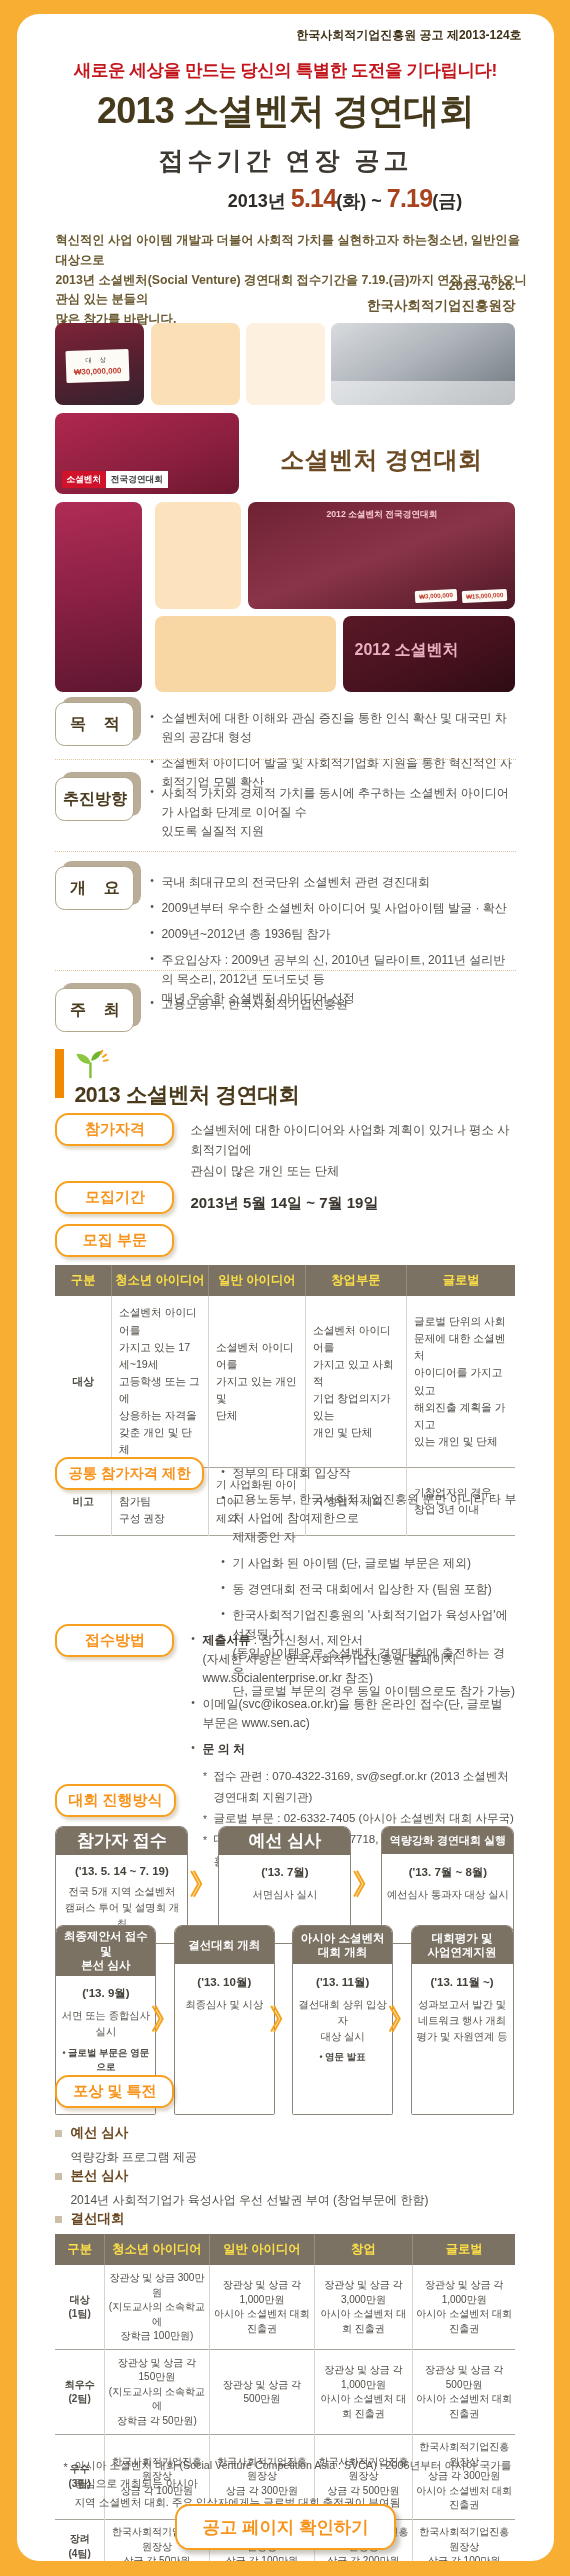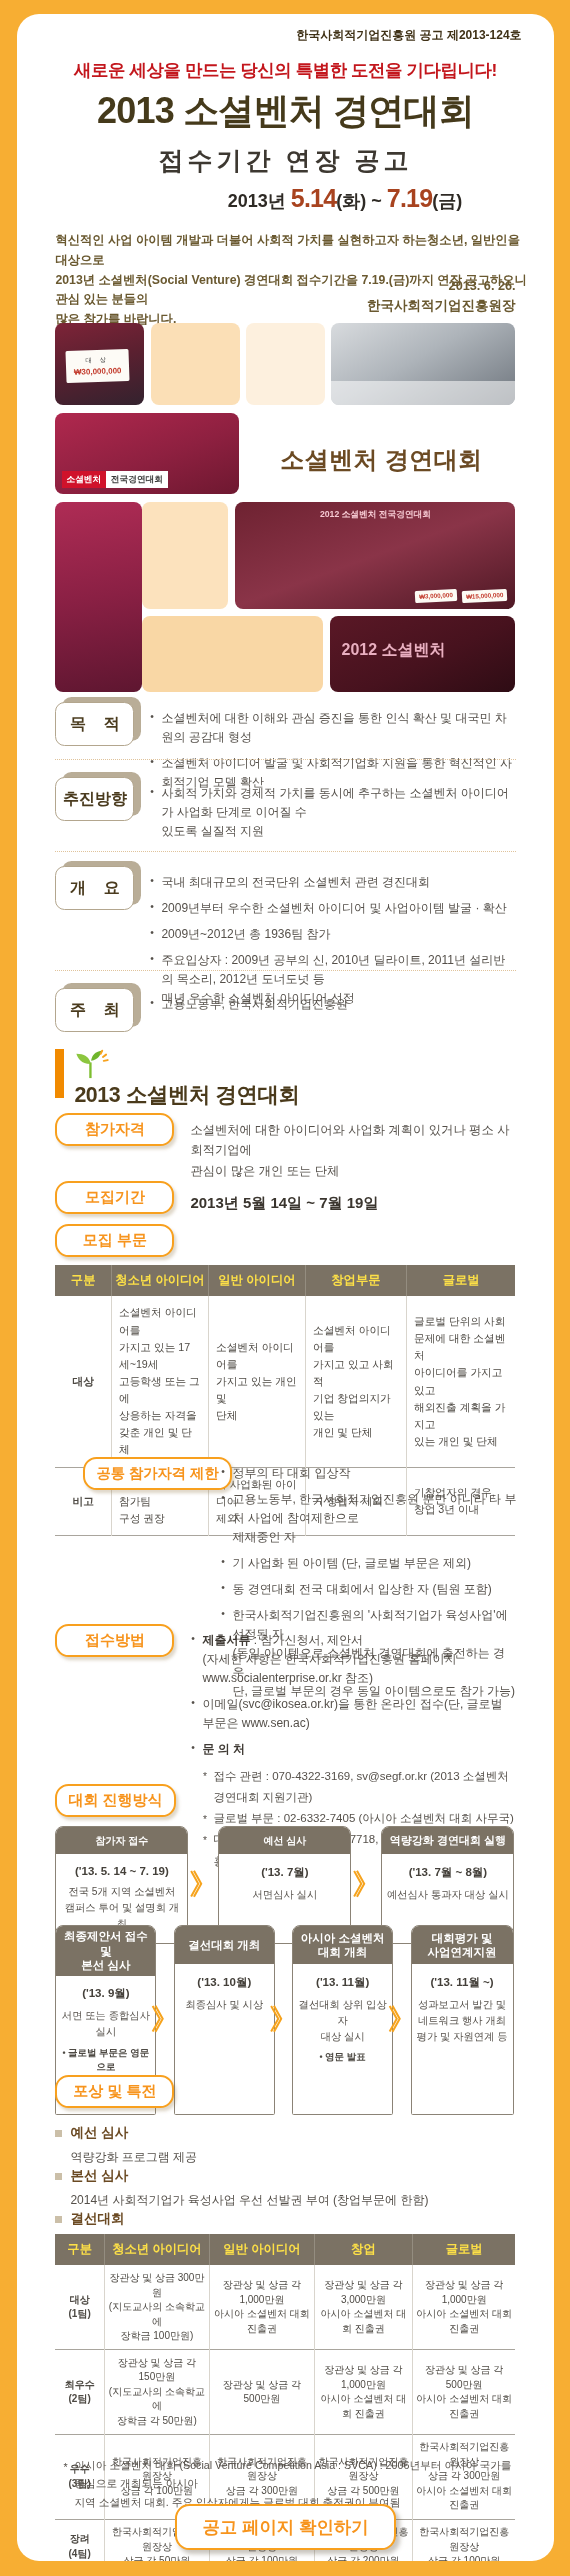--- a/index.html
+++ b/index.html
@@ -44,21 +44,21 @@
   .check .amt { color:#C23A2B; font-weight:800; font-size:8px; }
   .band { position:absolute; left:0; right:0; bottom:0; height:24px; background:rgba(255,255,255,.55); }
   .rowB { position:absolute; top:90px; left:0; right:0; height:81px; display:flex; gap:8px; }
   .pB1 { width:184px; background:linear-gradient(160deg,#B0284E 0%,#8E2040 55%,#6E1830 100%); }
   .banner { position:absolute; left:6.3px; bottom:6.3px; display:flex; font-size:8.7px; font-weight:800; }
   .banner .r { background:#D0122B; color:#fff; padding:2.4px 4.8px; }
   .banner .w { background:#fff; color:#3A3A3A; padding:2.4px 4.8px; }
   .btext { flex:1; display:flex; flex-direction:column; justify-content:center; align-items:center; padding-top:4.8px; }
   .btag { color:#F0821E; font-size:12.7px; font-weight:800; }
   .btitle { color:#6B4A23; font-size:24px; font-weight:900; margin-top:8px; letter-spacing:0.4px; }
-  .rowC { position:absolute; top:179px; bottom:0; left:0; right:0; display:flex; gap:0;border-radius:20px; }
+  .rowC { position:absolute; top:179px; bottom:0; left:0; right:0; display:flex; gap:13px;border-radius:20px; }
   .pC1 { width:87px; background:linear-gradient(170deg,#AF2C55 0%,#8A2044 50%,#5E1630 100%); }
   .cright { flex:1; display:flex; flex-direction:column; gap:7.1px; }
   .crTop { height:107px; display:flex; gap:7.1px; }
   .tileC { width:86px; background:#FCE2BD; }
   .pGroup { flex:1; background:linear-gradient(160deg,#6E2231 0%,#8A3448 50%,#4E1824 100%); }
   .gtext { position:absolute; top:6.3px; left:0; right:0; text-align:center; color:#F5C9D2; font-size:8.7px; font-weight:700; }
   .gchecks { position:absolute; bottom:8px; right:8px; display:flex; gap:4.8px; }
   .gchk { background:#FDFBF4; color:#C23A2B; font-size:6.3px; font-weight:800; padding:2.4px 4px; border-radius:1.6px; transform:rotate(-3deg); }
   .crBot { flex:1; display:flex; gap:7.1px; }
   .tileW { width:181px; background:#F9D7A5; }
@@ -84,21 +84,21 @@
   .sec2main { display:flex; flex-direction:column; }
   .sec2title { font-size:21.4px; font-weight:900; color:#4A3A1B; letter-spacing:-0.4px; margin-top:0.8px; }
 
   
   .prow { left:38px; width:461px; display:flex; align-items:flex-start; }
   .pcol { width:135px; flex:none; }
   .pill { display:inline-flex; align-items:center; justify-content:center; min-width:119px; height:33px;
           border:2px solid #F8A01E; border-radius:13.5px; background:#fff; color:#F7941D; font-weight:800;
           font-size:15px; padding:0 11px; box-shadow:2.4px 3.2px 3.2px rgba(140,110,60,.28); white-space:nowrap; }
   .wide .pcol { width:165px; }
-  .wide .pill { font-size:14.3px;margin-left:28px; }
+  .wide .pill { font-size:14.3px; }
   .pcontent { flex:1; padding-top:6.3px; font-size:12.3px; color:#55504A; line-height:1.7; white-space:pre-line; font-weight:500; }
   .pcontent.bigdate { font-size:15px; font-weight:800; color:#3A352E; padding-top:8.7px; }
 
   
   table.t { border-collapse:collapse; width:460px; table-layout:fixed; border-bottom:0.8px solid #A9A59D; }
   .t thead th { background:#7B7264; color:#fde047; font-size:12.3px; font-weight:700; padding:7.1px 1.6px; border-left:0.8px solid #948D80; }
   .t thead th:first-child { border-left:none; }
   .t tbody th, .t tbody td { border-top:0.8px solid #A9A59D; border-left:0.8px solid #D9D5CD; font-size:10.7px; color:#4E4A44;
        padding:8px 7.1px; line-height:1.6; vertical-align:middle; white-space:pre-line; font-weight:500; }
   .t tbody th { border-left:none; font-weight:600; text-align:center; }
@@ -112,21 +112,21 @@
   .bold-inline { font-weight:800; color:#3F3A34; }
   .contacts { list-style:none; margin:3.2px 0 0 12.7px; }
   .contacts li { position:relative; padding-left:10.3px; font-size:11.5px; color:#55504A; line-height:1.85; font-weight:500; }
   .contacts li::before { content:"*"; position:absolute; left:0; top:1.6px; font-size:10.3px; }
 
   
   .flow { left:38px; width:460px; display:grid; align-items:stretch; }
   .f1 { top:1812px; grid-template-columns:133px 30px 133px 30px 133px; }
   .f2 { top:1911px; grid-template-columns:101px 17.4px 101px 17.4px 101px 17.4px 103px; }
   .fcard { border:0.8px solid #8B8376; border-radius:8px 8px 1.6px 1.6px; background:#fff; display:flex; flex-direction:column; overflow:hidden; }
-  .fhead { background:#7B7264; color:#fff; font-weight:700; font-size:10px; min-height:27px; display:flex; align-items:center;
+  .fhead { background:#7B7264; color:#fff; font-weight:700; font-size:17px; min-height:27px; display:flex; align-items:center;
            justify-content:center; text-align:center; line-height:1.25; white-space:pre-line; padding:3.2px 1.6px; }
   .f2 .fhead { min-height:38px; font-size:11.5px; }
   .fbody { flex:1; padding:10.3px 3.2px 11px; text-align:center; }
   .fdate { font-weight:800; font-size:11.5px; color:#44403A; margin-bottom:7.1px; }
   .fdesc { font-size:10.3px; color:#55504A; line-height:1.55; white-space:pre-line; font-weight:500; }
   .fnote { margin-top:5.6px; font-size:9.5px; color:#4E4A44; font-weight:800; line-height:1.5; white-space:pre-line; }
   .fnote::before { content:"• "; font-size:8.7px; }
   .chev { display:flex; align-items:center; justify-content:center; color:#F6A31D; font-size:28.5px; font-weight:800; }
   .chev::before { content:"\300B"; }
 

